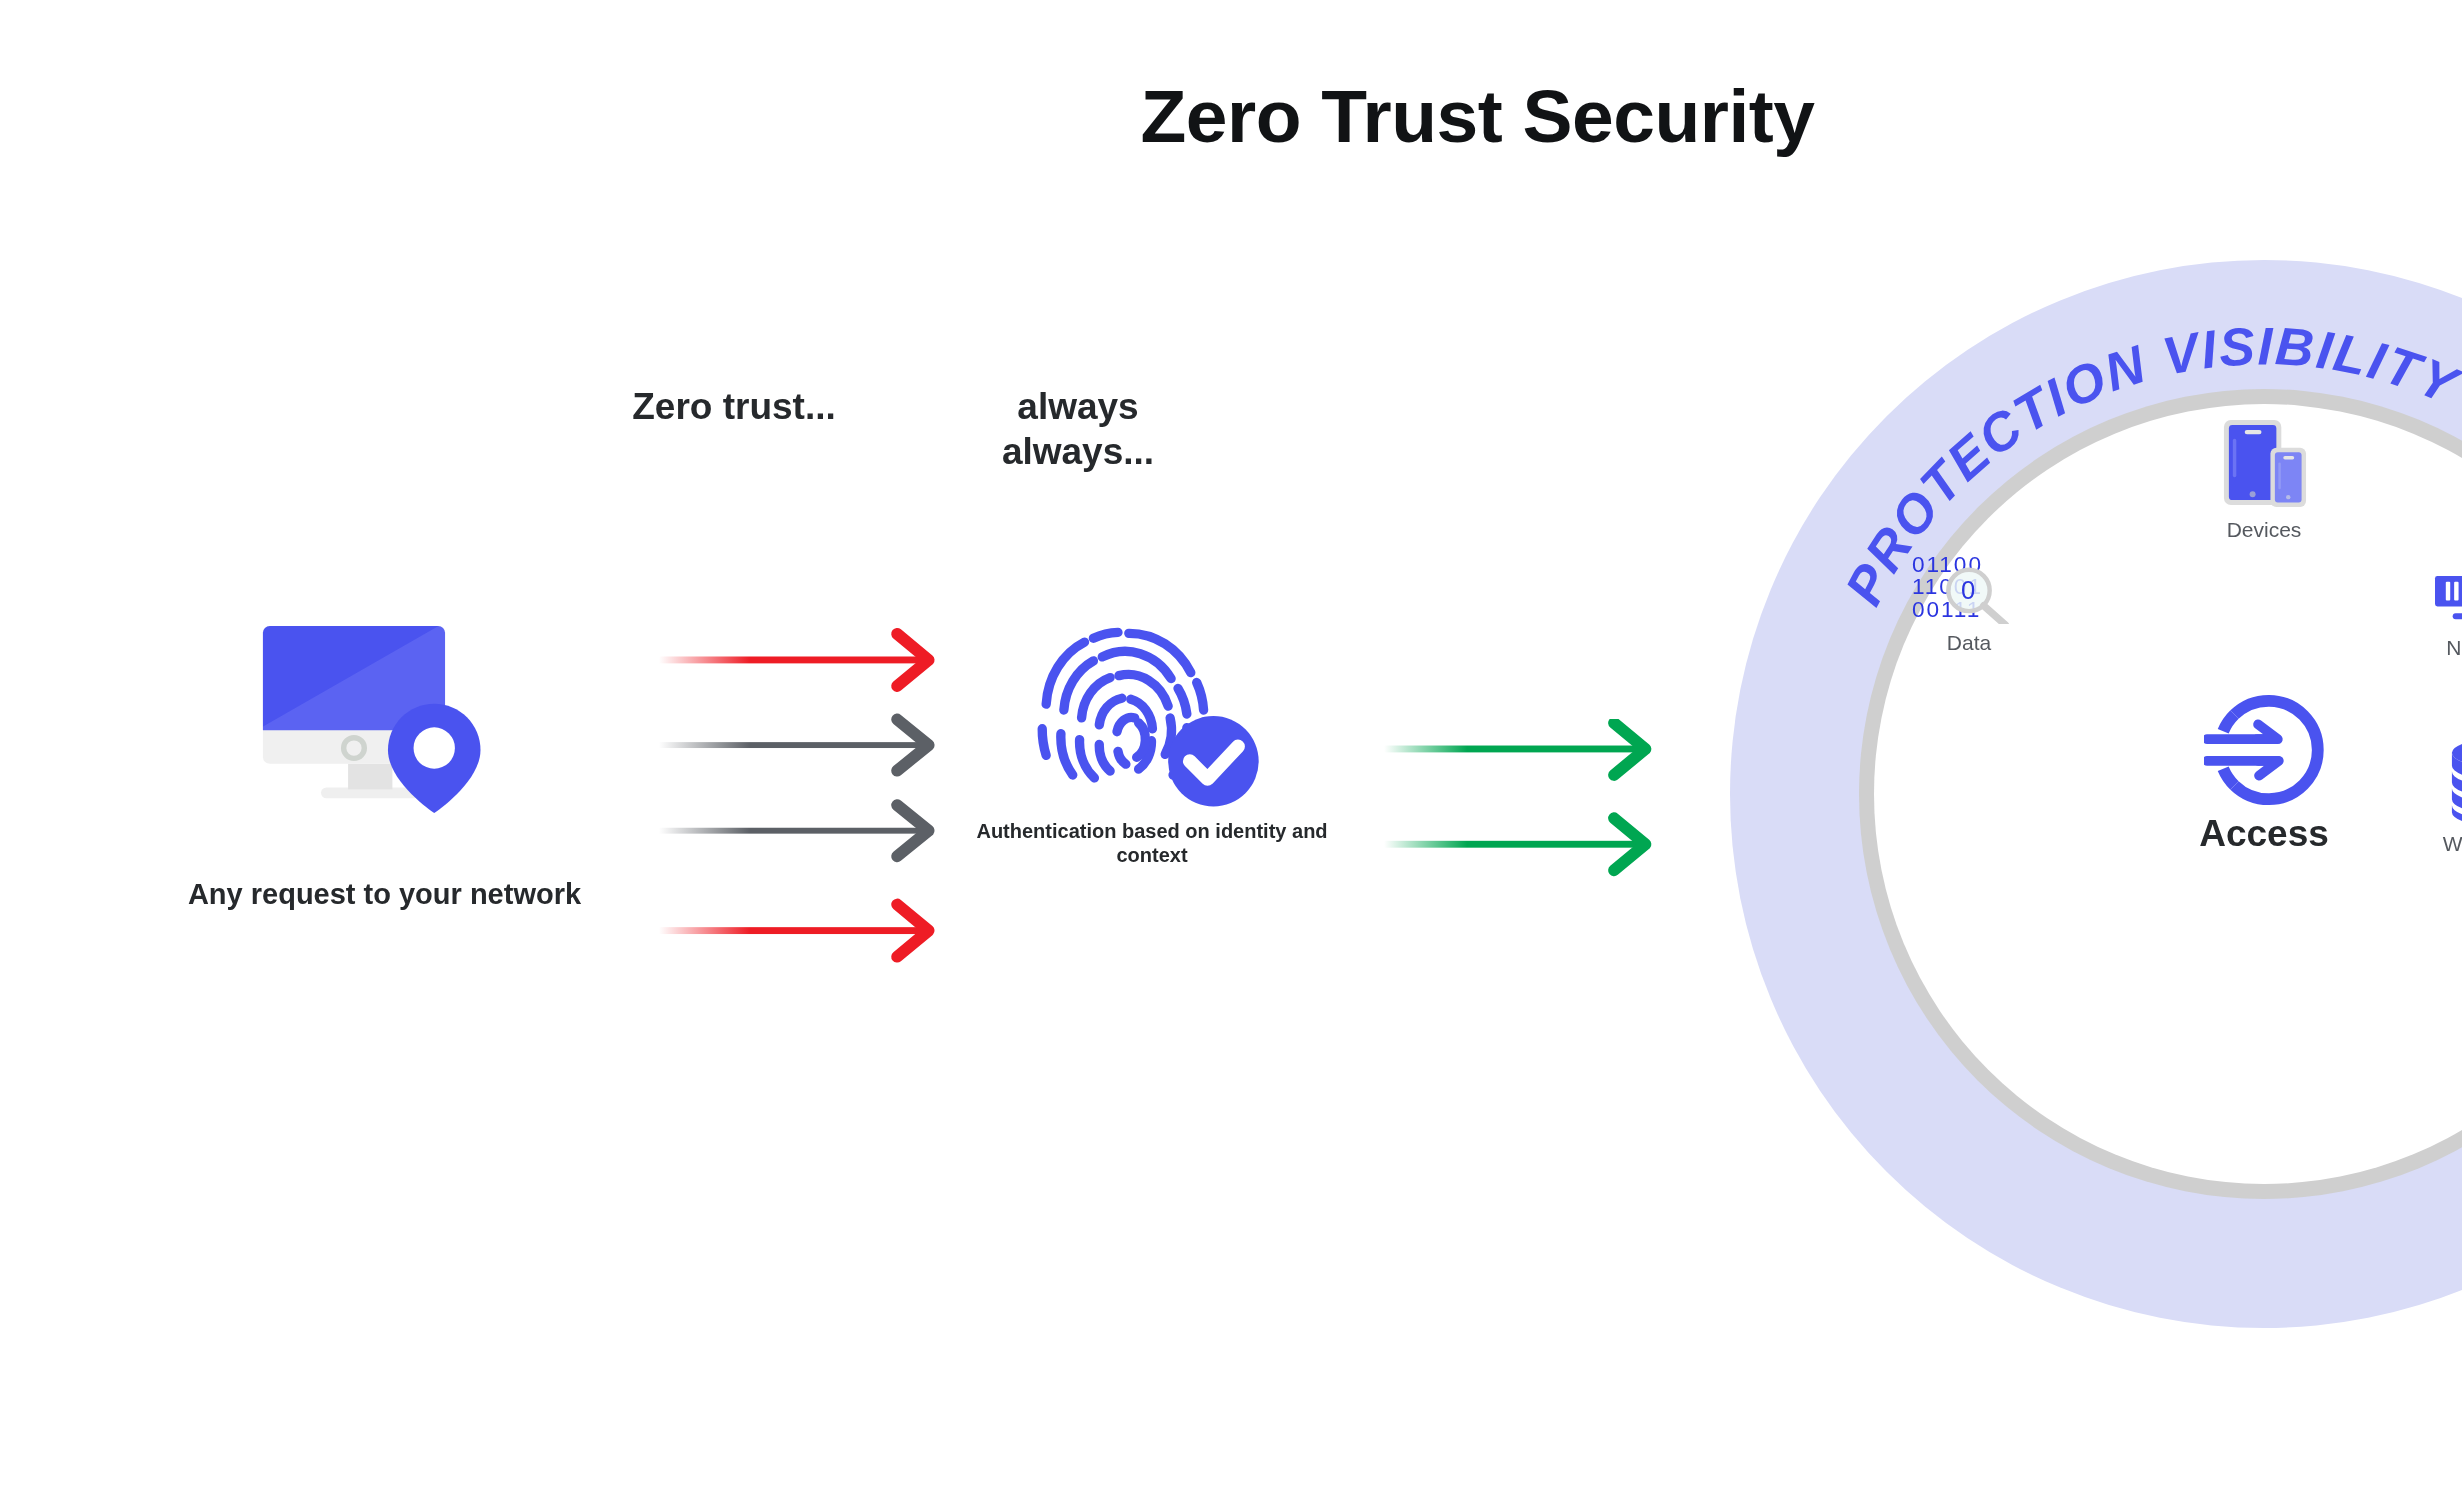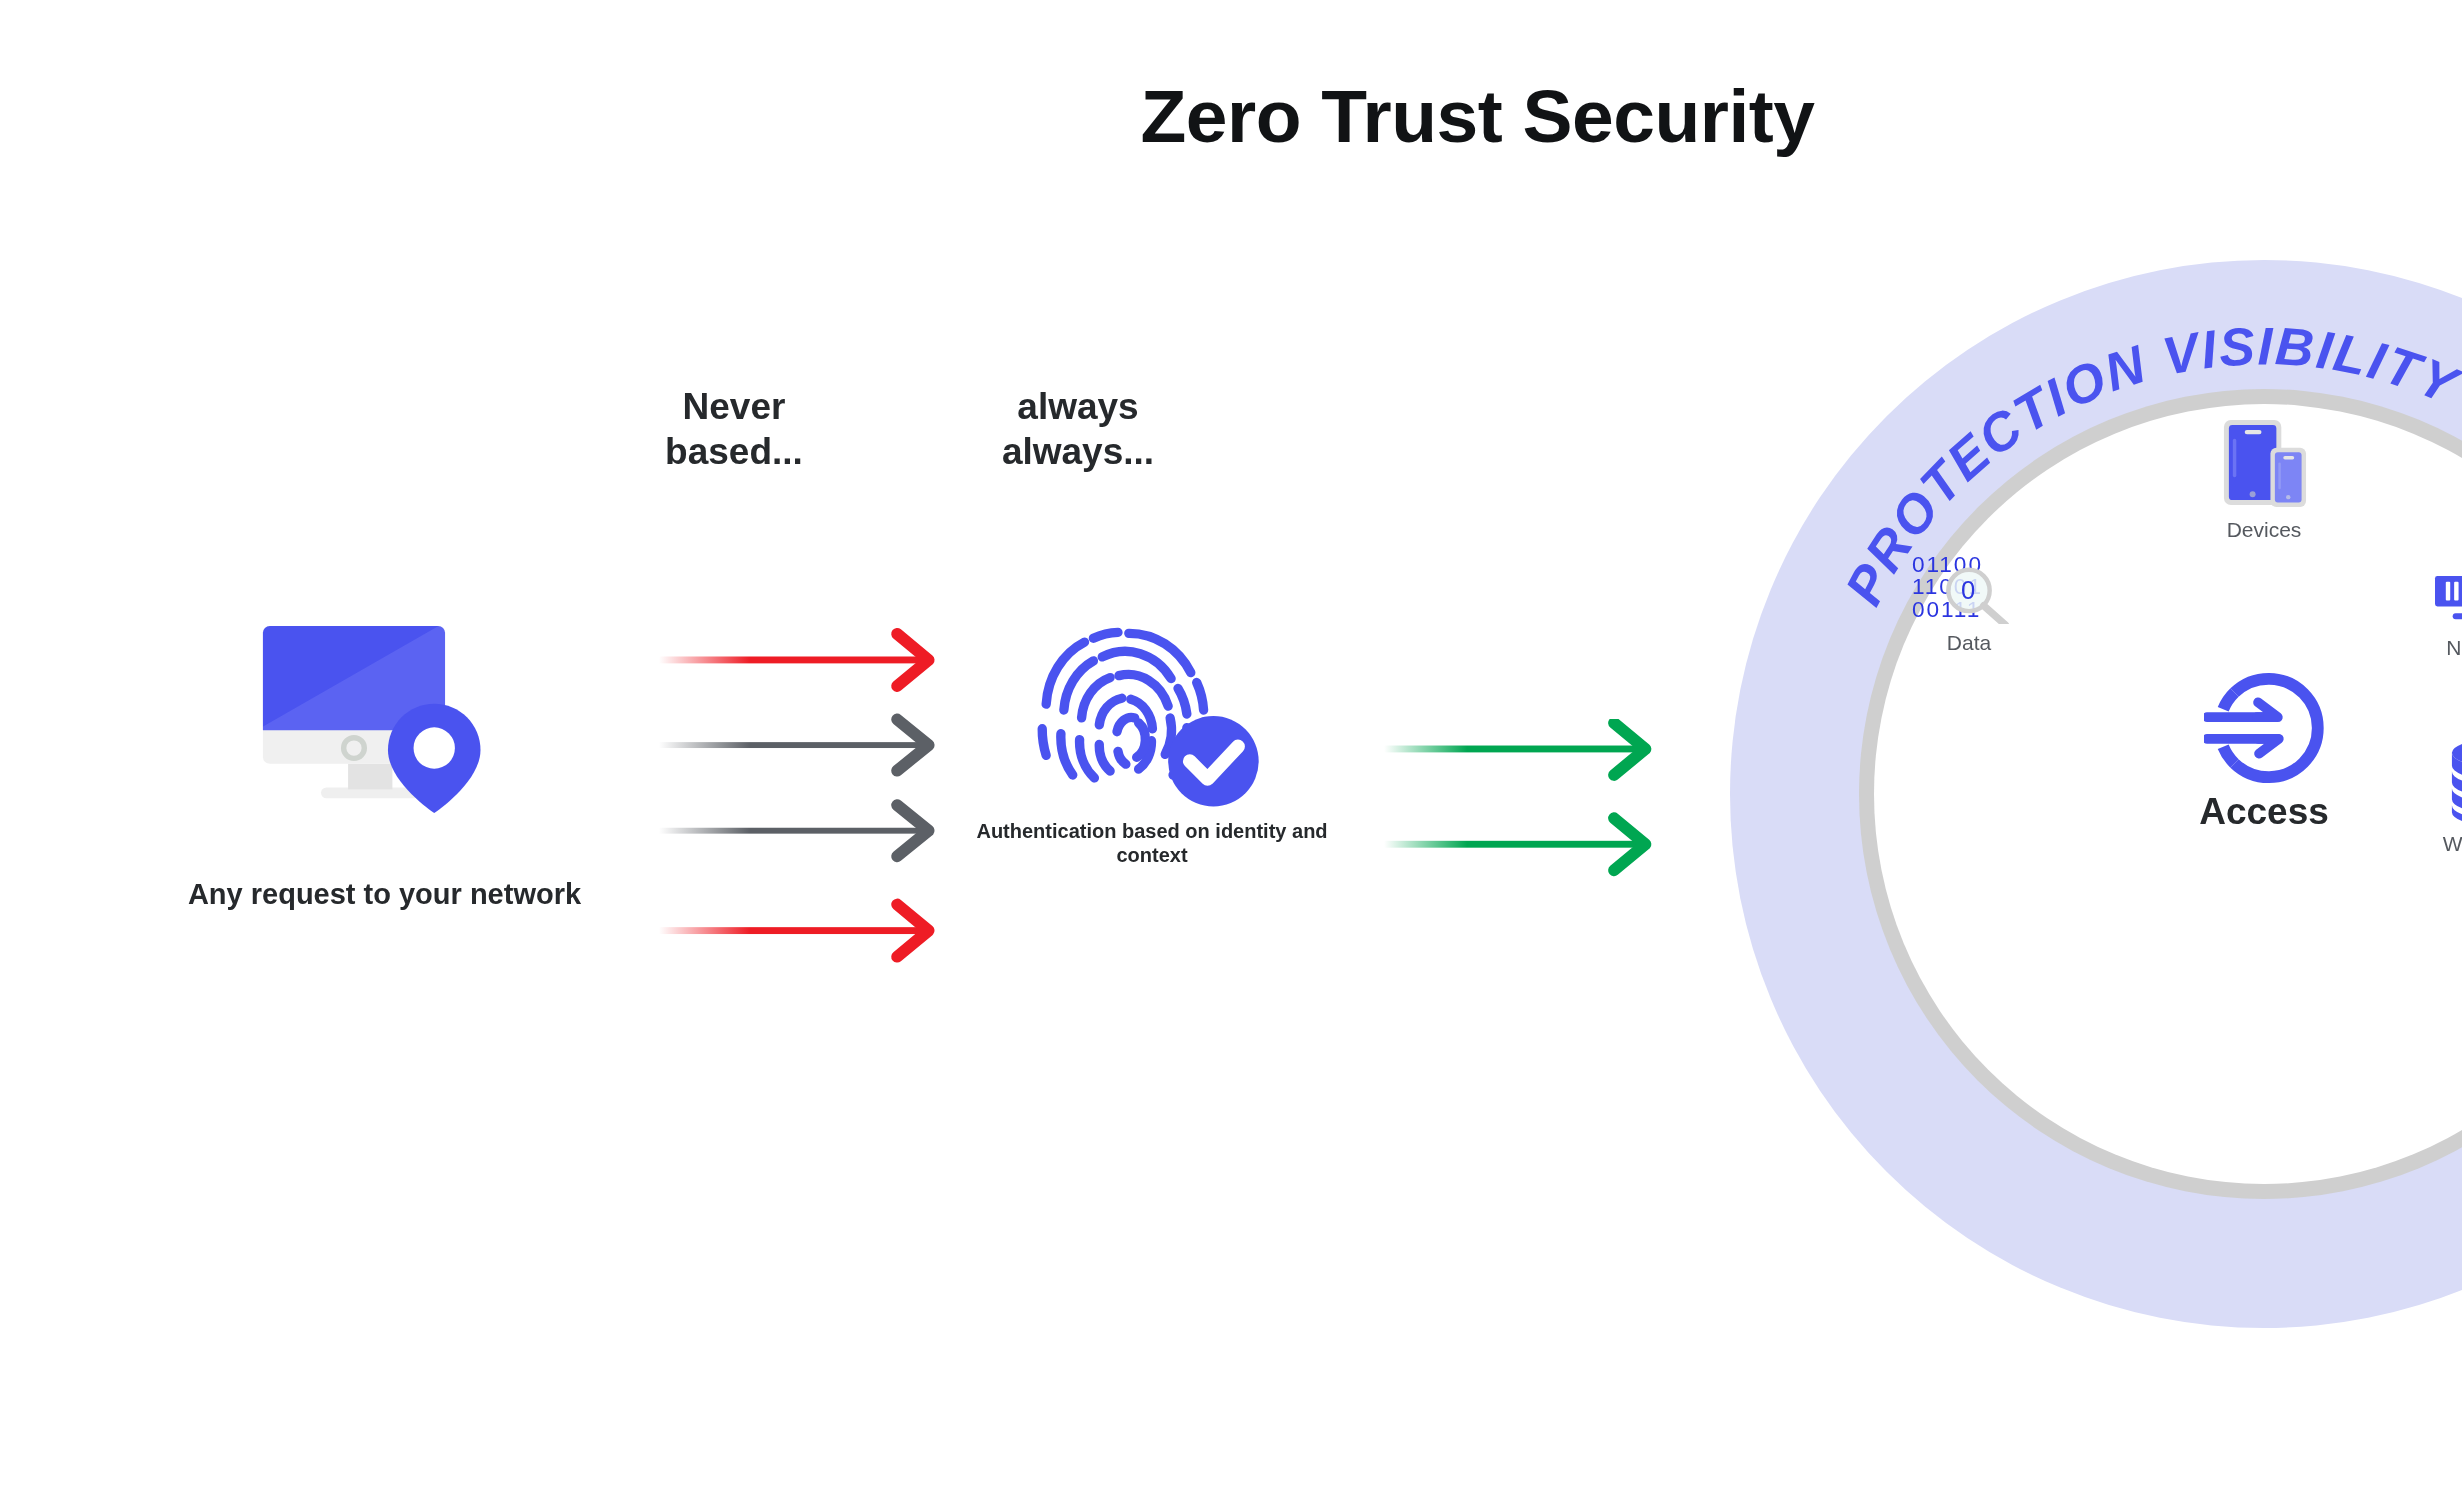--- a/index.html
+++ b/index.html
@@ -114,21 +114,21 @@
     font-size: 21px;
     color: #55595f;
     font-weight: 400;
     margin-top: 6.9px;
     white-space: nowrap;
   }
   .zt-icon { display: block; margin: 0 auto; }
 
   #access-block {
     position: absolute;
-    left: 396px; top: 410px;
+    left: 396px; top: 432px;
     width: 276px;
     text-align: center;
   }
   #access-label {
     font-size: 37px;
     font-weight: 700;
     color: #26292c;
     margin-top: 4.9px;
   }
 
@@ -166,21 +166,21 @@
 
         <circle cx="217" cy="258" r="21" fill="none" stroke="#cfd4cf" stroke-width="11"></circle>
 
         <path d="M380 168 c-52 0 -94 42 -94 94 c0 66 94 128 94 128 s94 -62 94 -128 c0 -52 -42 -94 -94 -94 z" fill="#4a53ef"></path>
         <circle cx="380" cy="258" r="42" fill="#ffffff"></circle>
       </svg>
     </div>
   </div>
   <div id="req-caption" class="caption">Any request to your network</div>
 
-  <div id="never-label" class="caption">Never based...</div>
+  <div id="never-label" class="caption">Zero trust...</div>
   <div id="always-label" class="caption">always always...</div>
 
   <div class="arrow-group" style="left:655px; top:625px;">
     <svg width="315" height="374" viewBox="0 0 640 760" xmlns="http://www.w3.org/2000/svg">
       <defs>
         <linearGradient id="fadeRed" x1="0" y1="0" x2="1" y2="0">
           <stop offset="0%" stop-color="#ee1c25" stop-opacity="0"></stop>
           <stop offset="34%" stop-color="#ee1c25" stop-opacity="1"></stop>
           <stop offset="100%" stop-color="#ee1c25" stop-opacity="1"></stop>
         </linearGradient>

